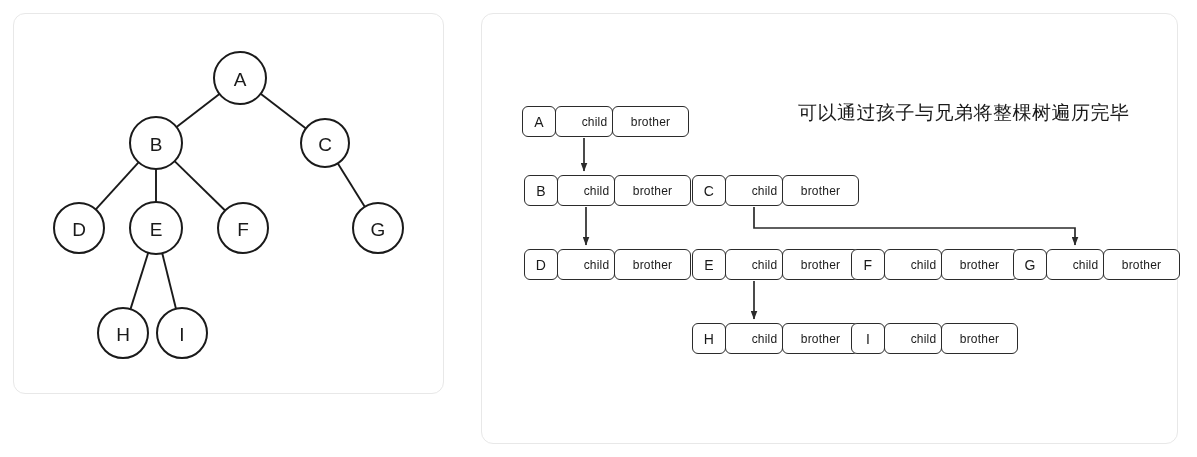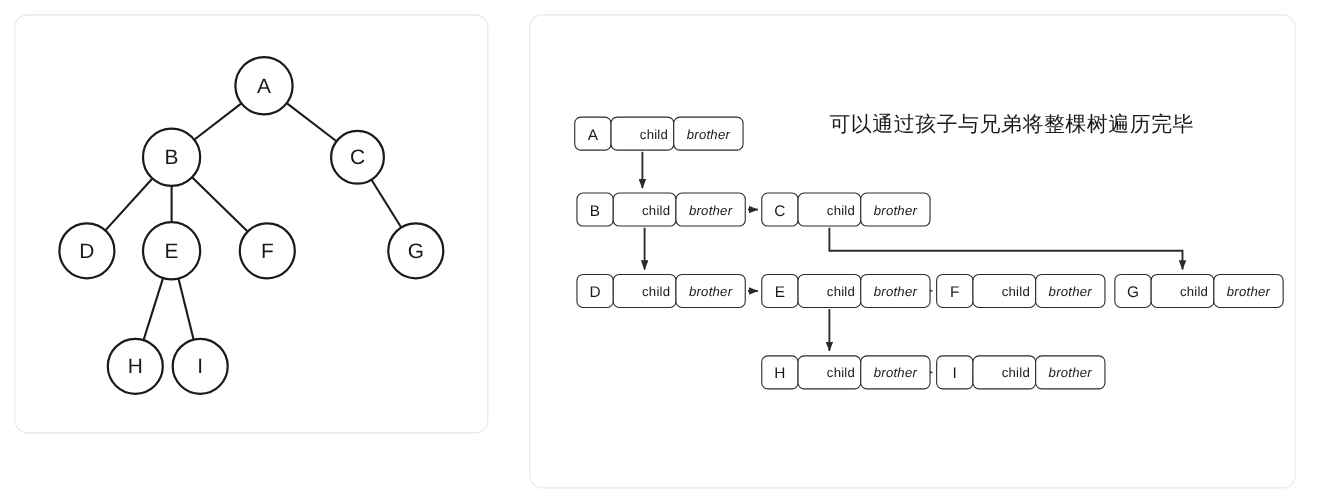--- a/index.html
+++ b/index.html
@@ -83,23 +83,22 @@
   .cell.key {
     width: 34px;
     font-size: 14px;
   }
   .cell.child {
     width: 58px;
     margin-left: -1px;
     padding-left: 21px;
   }
   .cell.brother {
-    width: 64px;
+    width: 77px;
     margin-left: -1px;
-    font-style: italic;
   }
   .caption {
     position: absolute;
     font-size: 19px;
     color: #1a1a1a;
     white-space: nowrap;
     letter-spacing: 0.5px;
     font-family: "Liberation Sans", "DejaVu Sans", sans-serif;
   }
   .conn {
@@ -227,15 +226,15 @@
         <div class="cell child">child</div>
         <div class="cell brother">brother</div>
       </div>
       <div class="record" style="left: 851px; top: 323px;">
         <div class="cell key">I</div>
         <div class="cell child">child</div>
         <div class="cell brother">brother</div>
       </div>
     </div>
 
-  <div class="caption" id="list-caption" style="left:754px; top:100px;">可以通过孩子与兄弟将整棵树遍历完毕</div>
+  <div class="caption" id="list-caption" style="left:798px; top:100px;">可以通过孩子与兄弟将整棵树遍历完毕</div>
 
 </div>
 
 </body></html>

